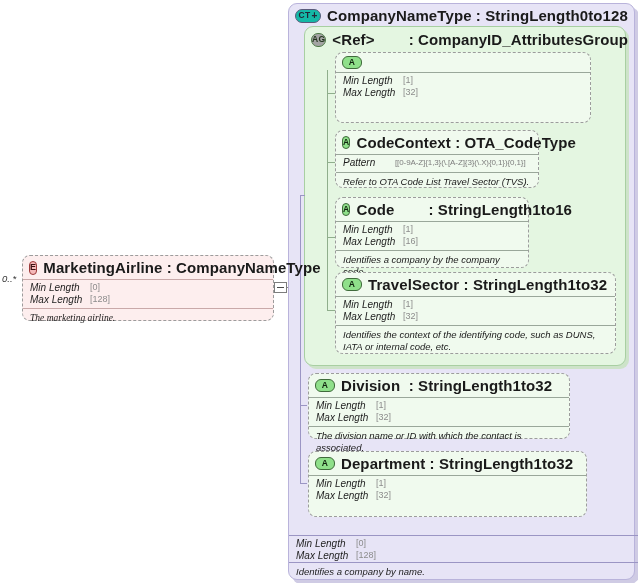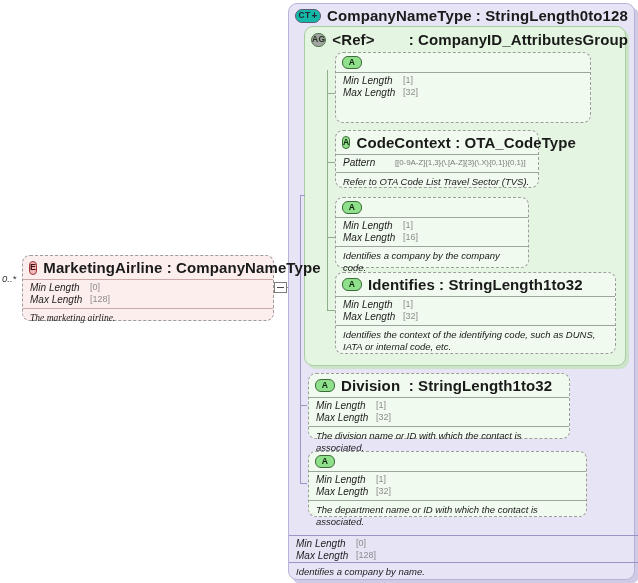--- a/index.html
+++ b/index.html
@@ -182,38 +182,39 @@
       <span class="fname wide">Pattern</span>
       <span class="fval mono">[[0-9A-Z]{1,3}(\.[A-Z]{3}(\.X){0,1}){0,1}]</span>
     </div>
   </div>
   <div class="doc">Refer to OTA Code List Travel Sector (TVS).</div>
 </div>
 
 <div class="xbox attr" style="left:335px;top:197px;width:194px;height:71px;">
   <div class="xhead">
     <span class="badge a-badge">A</span>
+    <span class="title">Code        : StringLength1to16</span>
   </div>
   <div class="facets">
     <div class="frow">
       <span class="fname">Min Length</span>
       <span class="fval">[1]</span>
     </div>
     <div class="frow">
       <span class="fname">Max Length</span>
       <span class="fval">[16]</span>
     </div>
   </div>
   <div class="doc">Identifies a company by the company code.</div>
 </div>
 
 <div class="xbox attr" style="left:335px;top:272px;width:281px;height:82px;">
   <div class="xhead">
     <span class="badge a-badge">A</span>
-    <span class="title">Identifies : StringLength1to32</span>
+    <span class="title">TravelSector : StringLength1to32</span>
   </div>
   <div class="facets">
     <div class="frow">
       <span class="fname">Min Length</span>
       <span class="fval">[1]</span>
     </div>
     <div class="frow">
       <span class="fname">Max Length</span>
       <span class="fval">[32]</span>
     </div>
@@ -235,32 +236,32 @@
       <span class="fname">Max Length</span>
       <span class="fval">[32]</span>
     </div>
   </div>
   <div class="doc">The division name or ID with which the contact is associated.</div>
 </div>
 
 <div class="xbox attr" style="left:308px;top:451px;width:279px;height:66px;">
   <div class="xhead">
     <span class="badge a-badge">A</span>
-  </div>
-  <div class="facets">
-    <div class="frow">
-      <span class="fname">Min Length</span>
-      <span class="fval">[1]</span>
-    </div>
-    <div class="frow">
-      <span class="fname">Max Length</span>
-      <span class="fval">[32]</span>
-    </div>
-  </div>
-  <div class="doc">The department name or ID with which the contact is associated.</div>
+    <span class="title">Department : StringLength1to32</span>
+  </div>
+  <div class="facets">
+    <div class="frow">
+      <span class="fname">Min Length</span>
+      <span class="fval">[1]</span>
+    </div>
+    <div class="frow">
+      <span class="fname">Max Length</span>
+      <span class="fval">[32]</span>
+    </div>
+  </div>
 </div>
 
 <div id="el-box" class="xbox">
   <div class="xhead">
     <span class="badge" id="el-badge">E</span>
     <span class="title">MarketingAirline : CompanyNameType</span>
   </div>
   <div class="facets">
     <div class="frow">
       <span class="fname">Min Length</span>

